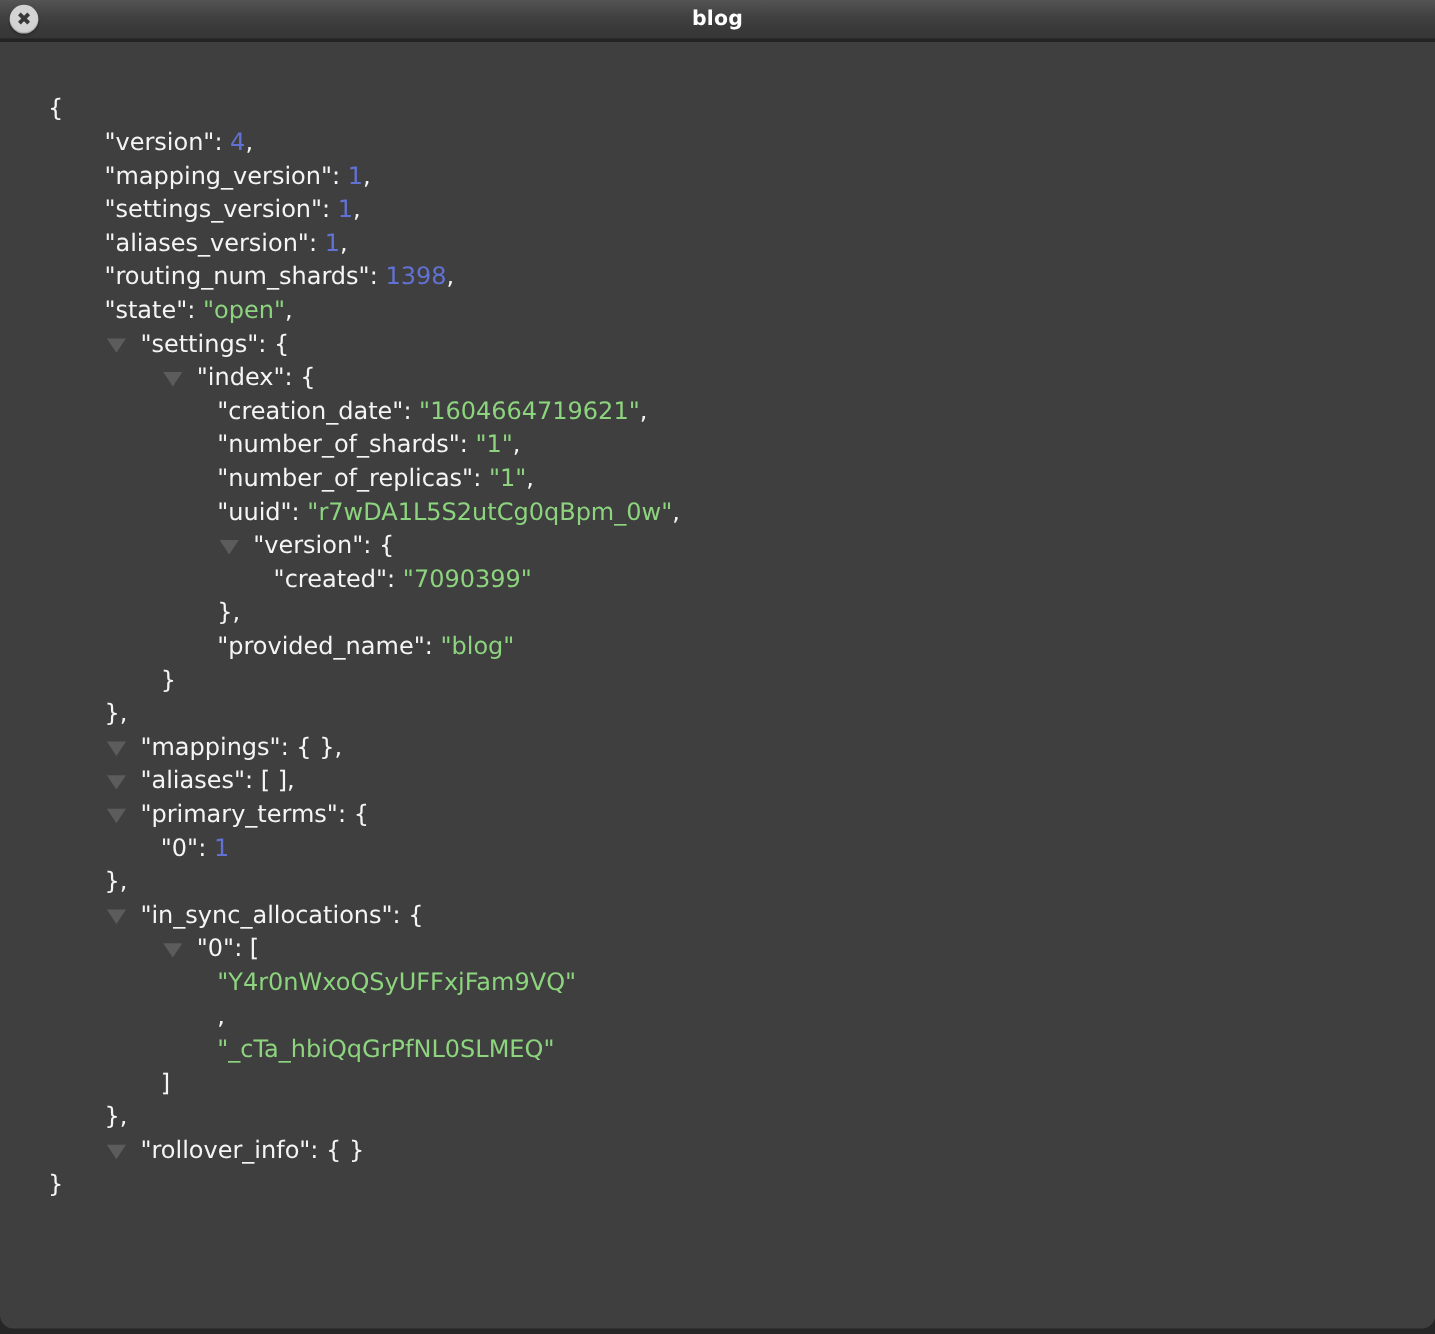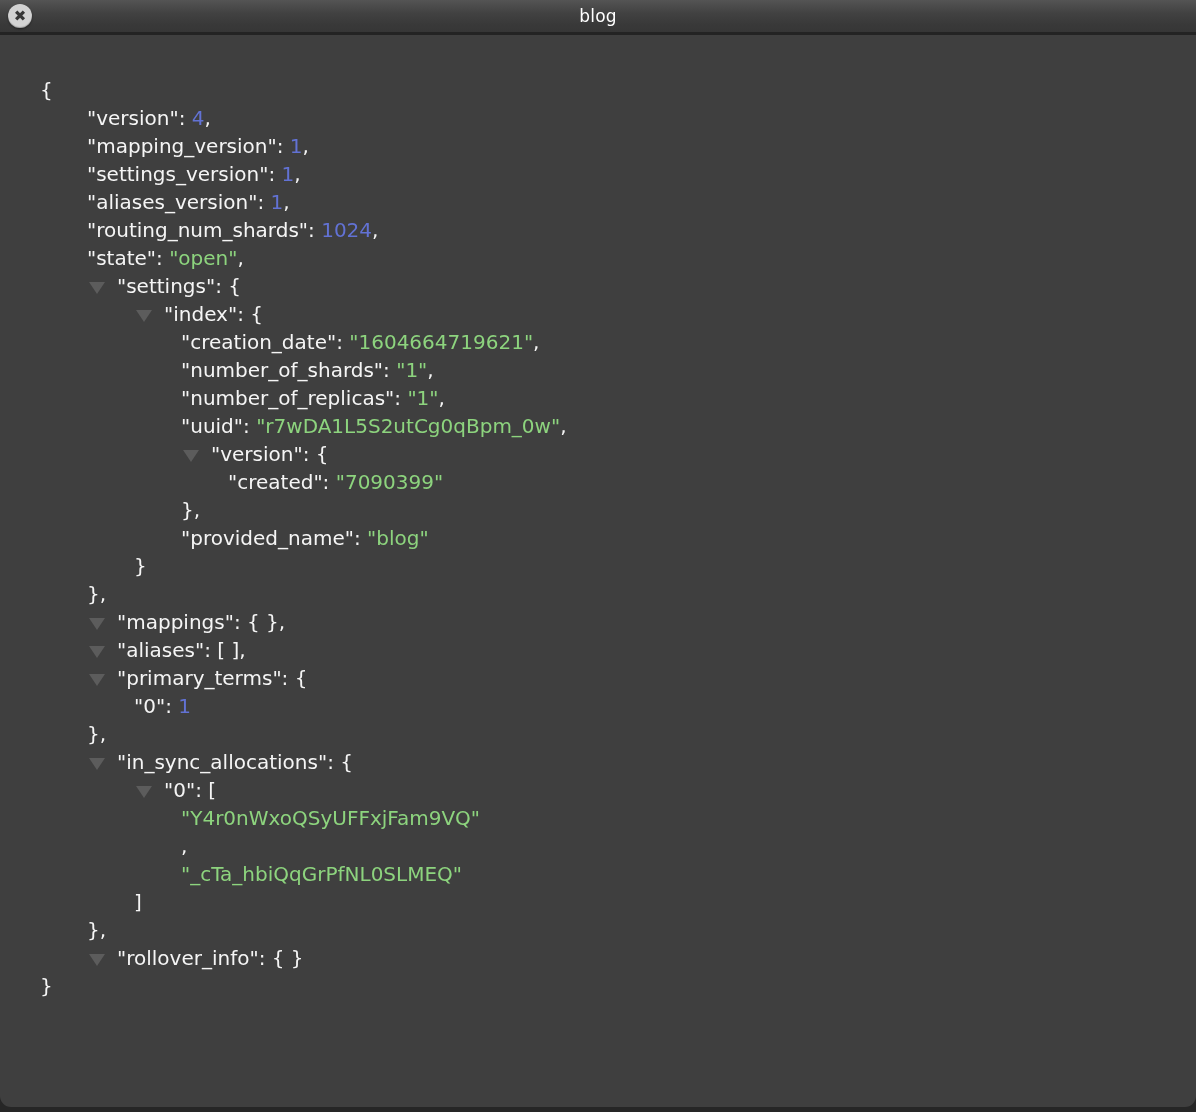--- a/index.html
+++ b/index.html
@@ -24,21 +24,21 @@
     position: relative;
     height: 32px;
     background: linear-gradient(180deg, #545454 0%, #424242 40%, #393939 75%, #363636 100%);
     border-bottom: 3px solid #232323;
   }
   .titlebar-title {
     line-height: 32px;
     text-align: center;
     color: #ffffff;
     font-size: 17px;
-    font-weight: normal;
+    font-weight: bold;
     letter-spacing: 0.2px;
   }
   .close-btn {
     position: absolute;
     left: 8px;
     top: 4px;
     width: 24px;
     height: 24px;
     border-radius: 50%;
     background: #d3d3d3;
@@ -90,21 +90,21 @@
       <span>✖</span>
     </div>
     <div class="titlebar-title">blog</div>
   </div>
   <div class="viewer" id="viewer">
       <div class="line" style="padding-left: 40px;"><span class="seg-punct">{</span></div>
       <div class="line" style="padding-left: 87px;"><span class="seg-key">"version"</span><span class="seg-punct">: </span><span class="seg-number">4</span><span class="seg-punct">,</span></div>
       <div class="line" style="padding-left: 87px;"><span class="seg-key">"mapping_version"</span><span class="seg-punct">: </span><span class="seg-number">1</span><span class="seg-punct">,</span></div>
       <div class="line" style="padding-left: 87px;"><span class="seg-key">"settings_version"</span><span class="seg-punct">: </span><span class="seg-number">1</span><span class="seg-punct">,</span></div>
       <div class="line" style="padding-left: 87px;"><span class="seg-key">"aliases_version"</span><span class="seg-punct">: </span><span class="seg-number">1</span><span class="seg-punct">,</span></div>
-      <div class="line" style="padding-left: 87px;"><span class="seg-key">"routing_num_shards"</span><span class="seg-punct">: </span><span class="seg-number">1024</span><span class="seg-punct">,</span></div>
+      <div class="line" style="padding-left: 87px;"><span class="seg-key">"routing_num_shards"</span><span class="seg-punct">: </span><span class="seg-number">1398</span><span class="seg-punct">,</span></div>
       <div class="line" style="padding-left: 87px;"><span class="seg-key">"state"</span><span class="seg-punct">: </span><span class="seg-string">"open"</span><span class="seg-punct">,</span></div>
       <div class="line" style="padding-left: 87px;"><span class="tri"></span><span class="seg-key">"settings"</span><span class="seg-punct">: {</span></div>
       <div class="line" style="padding-left: 134px;"><span class="tri"></span><span class="seg-key">"index"</span><span class="seg-punct">: {</span></div>
       <div class="line" style="padding-left: 181px;"><span class="seg-key">"creation_date"</span><span class="seg-punct">: </span><span class="seg-string">"1604664719621"</span><span class="seg-punct">,</span></div>
       <div class="line" style="padding-left: 181px;"><span class="seg-key">"number_of_shards"</span><span class="seg-punct">: </span><span class="seg-string">"1"</span><span class="seg-punct">,</span></div>
       <div class="line" style="padding-left: 181px;"><span class="seg-key">"number_of_replicas"</span><span class="seg-punct">: </span><span class="seg-string">"1"</span><span class="seg-punct">,</span></div>
       <div class="line" style="padding-left: 181px;"><span class="seg-key">"uuid"</span><span class="seg-punct">: </span><span class="seg-string">"r7wDA1L5S2utCg0qBpm_0w"</span><span class="seg-punct">,</span></div>
       <div class="line" style="padding-left: 181px;"><span class="tri"></span><span class="seg-key">"version"</span><span class="seg-punct">: {</span></div>
       <div class="line" style="padding-left: 228px;"><span class="seg-key">"created"</span><span class="seg-punct">: </span><span class="seg-string">"7090399"</span></div>
       <div class="line" style="padding-left: 181px;"><span class="seg-punct">},</span></div>

